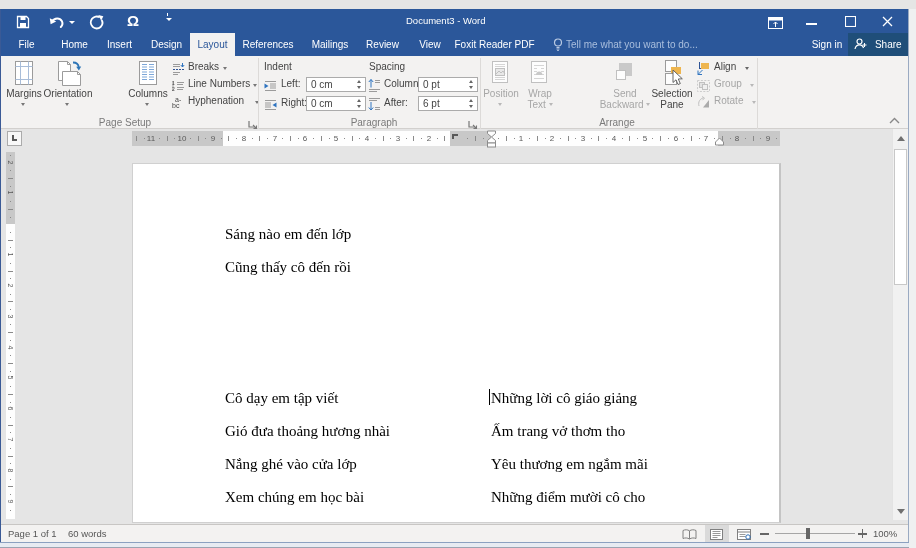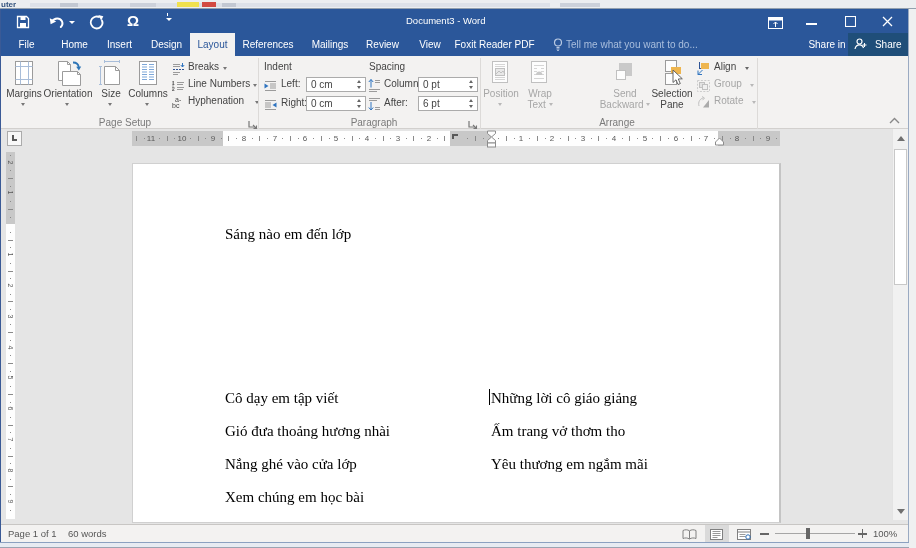--- a/index.html
+++ b/index.html
@@ -44,31 +44,20 @@
 
 #vsb{left:892px;top:129px;width:16px;height:391px;background:#f1f1f1;border-left:1px solid #e3e3e3}
 
 #status{left:0;top:524px;width:908px;height:18px;background:#f3f2f1;border-top:1px solid #c8c6c4;font-size:9.5px;color:#565656}
 #frame-b{left:0;top:542px;width:916px;height:6px;background:#e7ebf2;border-top:1px solid #8ba0c0;border-bottom:1px solid #9aa4b2}
 .vline{position:absolute;width:1px;background:#2b579a}
 </style></head>
 <body>
 <div id="win">
 
-  <div id="sliver" class="abs">
-     <div class="abs txt">uter</div>
-     <div class="abs" style="left:30px;top:3px;width:520px;height:4px;background:#dde1e8"></div>
-     <div class="abs" style="left:60px;top:3px;width:18px;height:4px;background:#c2c8d2"></div>
-     <div class="abs" style="left:130px;top:3px;width:26px;height:4px;background:#ccd1da"></div>
-     <div class="abs" style="left:177px;top:2px;width:22px;height:5px;background:#f0e14e"></div>
-     <div class="abs" style="left:202px;top:2px;width:14px;height:5px;background:#d24a42"></div>
-     <div class="abs" style="left:222px;top:3px;width:14px;height:4px;background:#c2c8d2"></div>
-     <div class="abs" style="left:560px;top:3px;width:40px;height:4px;background:#ccd1da"></div>
-     <div class="abs" style="left:0;top:8px;width:916px;height:1px;background:#93a0ae"></div>
-  </div>
 
   <div id="title" class="abs">
 
 <svg class="abs" style="left:16px;top:6px" width="14" height="14" viewBox="0 0 14 14">
   <path d="M1.5 1.5 h9 l2 2 v9 h-11 z" fill="none" stroke="#fff" stroke-width="1.3"></path>
   <rect x="4" y="8" width="6" height="4.5" fill="#fff"></rect>
   <rect x="4.5" y="1.5" width="5" height="3.5" fill="#fff"></rect>
 </svg>
 <svg class="abs" style="left:49px;top:6px" width="17" height="14" viewBox="0 0 17 14">
   <path d="M3 6.5 C5.5 2.5 11 2.8 12.8 6 C14 8.2 13.3 10.5 11.8 12" fill="none" stroke="#fff" stroke-width="2" stroke-linecap="round"></path>
@@ -111,21 +100,21 @@
     <div class="tab" style="left:363px;width:39px">Review</div>
     <div class="tab" style="left:418px;width:24px">View</div>
     <div class="tab" style="left:453px;width:83px">Foxit Reader PDF</div>
 
 <svg class="abs" style="left:553px;top:5px" width="10" height="14" viewBox="0 0 10 14">
   <circle cx="5" cy="4.5" r="3.5" fill="none" stroke="#b9c9e2" stroke-width="1.2"></circle>
   <path d="M3.5 9.5 h3 M3.5 11 h3 M4.2 12.5 h1.6" stroke="#b9c9e2" stroke-width="1"></path>
 </svg>
 
     <div class="tab" style="left:549px;width:175px;color:#a9bedd;text-align:left;padding-left:17px">Tell me what you want to do...</div>
-    <div class="tab" style="left:806px;width:42px">Share in</div>
+    <div class="tab" style="left:806px;width:42px">Sign in</div>
     <div class="tab" style="left:848px;width:60px;background:#1f4e79"><svg style="vertical-align:-2px;margin-right:2px" width="13" height="12" viewBox="0 0 13 12">
   <circle cx="5.5" cy="3.5" r="2.5" fill="none" stroke="#fff" stroke-width="1.2"></circle>
   <path d="M1 11 C1.5 8 3.5 6.8 5.5 6.8 C7.5 6.8 9 8 9.5 10" fill="none" stroke="#fff" stroke-width="1.2"></path>
   <path d="M10.5 5 v4 M8.5 7 h4" stroke="#fff" stroke-width="1.1"></path>
 </svg>&nbsp;&nbsp;Share</div>
   </div>
 
   <div id="ribbon" class="abs">
     <div class="abs" style="left:-10px;top:2px;width:68px;height:70px">
         <div class="abs" style="left:22px;top:2px;width:24px;height:26px"><svg width="24" height="26" viewBox="0 0 24 26">
@@ -139,30 +128,20 @@
 <div class="abs" style="left:34px;top:2px;width:68px;height:70px">
         <div class="abs" style="left:22px;top:2px;width:24px;height:26px"><svg width="26" height="27" viewBox="0 0 26 27">
 <path d="M2.5 1.5 h9 l3 3 v16 h-12 z" fill="#fff" stroke="#9b9b9b"></path>
 <path d="M11.5 1.5 v3 h3" fill="none" stroke="#9b9b9b"></path>
 <path d="M6.5 11.5 h15 l3 3 v11 h-18 z" fill="#fff" stroke="#9b9b9b"></path>
 <path d="M21.5 11.5 v3 h3" fill="none" stroke="#9b9b9b"></path>
 <path d="M17 2.5 C20.5 2.5 22.5 4.5 22.8 7.5" fill="none" stroke="#2e75b6" stroke-width="1.8"></path>
 <path d="M20.2 6.8 L22.9 10.4 L25.2 6.4 Z" fill="#2e75b6"></path>
 </svg></div>
         <div class="biglabel" style="left:0;top:30px;width:68px">Orientation</div>
-        <div class="caret" style="left:31px;top:45px"></div>
-      </div>
-<div class="abs" style="left:77px;top:2px;width:68px;height:70px">
-        <div class="abs" style="left:22px;top:2px;width:24px;height:26px"><svg width="24" height="26" viewBox="0 0 24 26">
-<path d="M5 1.5 h16 M5.5 0 v3 M20.5 0 v3" stroke="#a8bdd9" fill="none"></path>
-<path d="M1.5 6 v19 M0 6.5 h3 M0 24.5 h3" stroke="#a8bdd9" fill="none"></path>
-<path d="M5.5 6.5 h11 l4 4 v14 h-15 z" fill="#fff" stroke="#9b9b9b"></path>
-<path d="M16.5 6.5 v4 h4" fill="none" stroke="#9b9b9b"></path>
-</svg></div>
-        <div class="biglabel" style="left:0;top:30px;width:68px">Size</div>
         <div class="caret" style="left:31px;top:45px"></div>
       </div>
 <div class="abs" style="left:114px;top:2px;width:68px;height:70px">
         <div class="abs" style="left:22px;top:2px;width:24px;height:26px"><svg width="24" height="26" viewBox="0 0 24 26">
 <rect x="3.5" y="1.5" width="17" height="23" fill="#fff" stroke="#9b9b9b"></rect>
 <g stroke="#7da7d8">
 <path d="M6 4.5 h5 M6 7 h5 M6 9.5 h5 M6 12 h5 M6 14.5 h5 M6 17 h5 M6 19.5 h5"></path>
 <path d="M13 4.5 h5 M13 7 h5 M13 9.5 h5 M13 12 h5 M13 14.5 h5 M13 17 h5 M13 19.5 h5"></path>
 </g>
 </svg></div>
@@ -309,27 +288,29 @@
 <path d="M2 7 L6.5 2.5 L11 7" fill="none" stroke="#888" stroke-width="1.4"></path>
 </svg>
 <svg class="abs" style="left:672px;top:14px" width="12" height="17" viewBox="0 0 12 17">
 <path d="M1 0 L1 12.5 L4 9.8 L6 14.5 L8.3 13.6 L6.3 9 L10.3 8.8 Z" fill="#fff" stroke="#555" stroke-width="0.9"></path>
 </svg>
   </div>
 
   <div id="canvas" class="abs">
     <div id="page">
       <div class="dline" style="left:92px;top:62px">Sáng nào em đến lớp</div>
+<div class="dline" style="left:92px;top:95px">Cũng thấy cô đến rồi</div>
 <div class="dline" style="left:92px;top:226px">Cô dạy em tập viết</div>
 <div class="dline" style="left:92px;top:259px">Gió đưa thoảng hương nhài</div>
 <div class="dline" style="left:92px;top:292px">Nắng ghé vào cửa lớp</div>
 <div class="dline" style="left:92px;top:325px">Xem chúng em học bài</div>
 <div class="dline" style="left:358px;top:226px">Những lời cô giáo giảng</div>
 <div class="dline" style="left:358px;top:259px">Ấm trang vở thơm tho</div>
 <div class="dline" style="left:358px;top:292px">Yêu thương em ngắm mãi</div>
+<div class="dline" style="left:358px;top:325px">Những điểm mười cô cho</div>
 <div style="position:absolute;left:356px;top:225px;width:1px;height:16px;background:#000"></div>
     </div>
   </div>
 
   <div id="hruler" class="abs">
     <div class="rwhite" style="left:91.0px;width:227.1px"></div>
     <div class="rwhite" style="left:358.5px;width:227.1px"></div>
     <div style="position:absolute;left:0;top:0;width:100%;height:100%">
         <div class="rnum" style="left:291px">2</div>
 <div class="rnum" style="left:260px">3</div>

